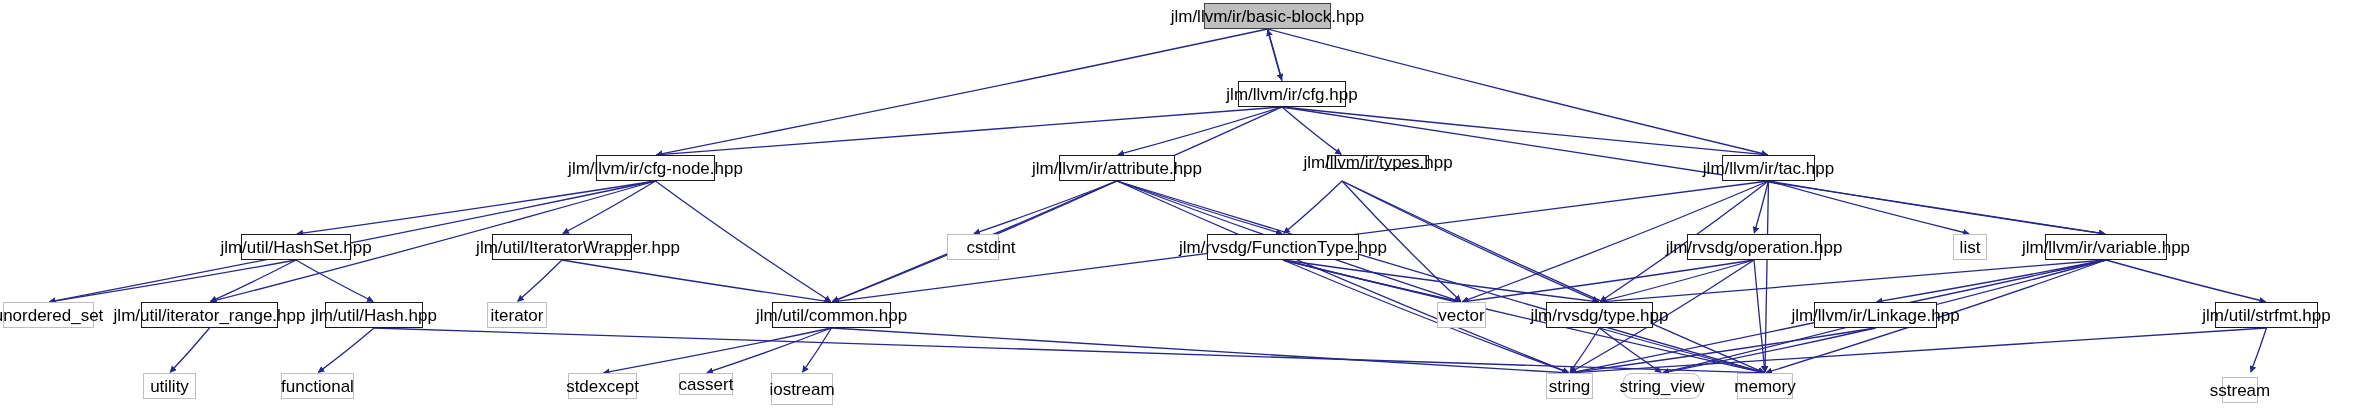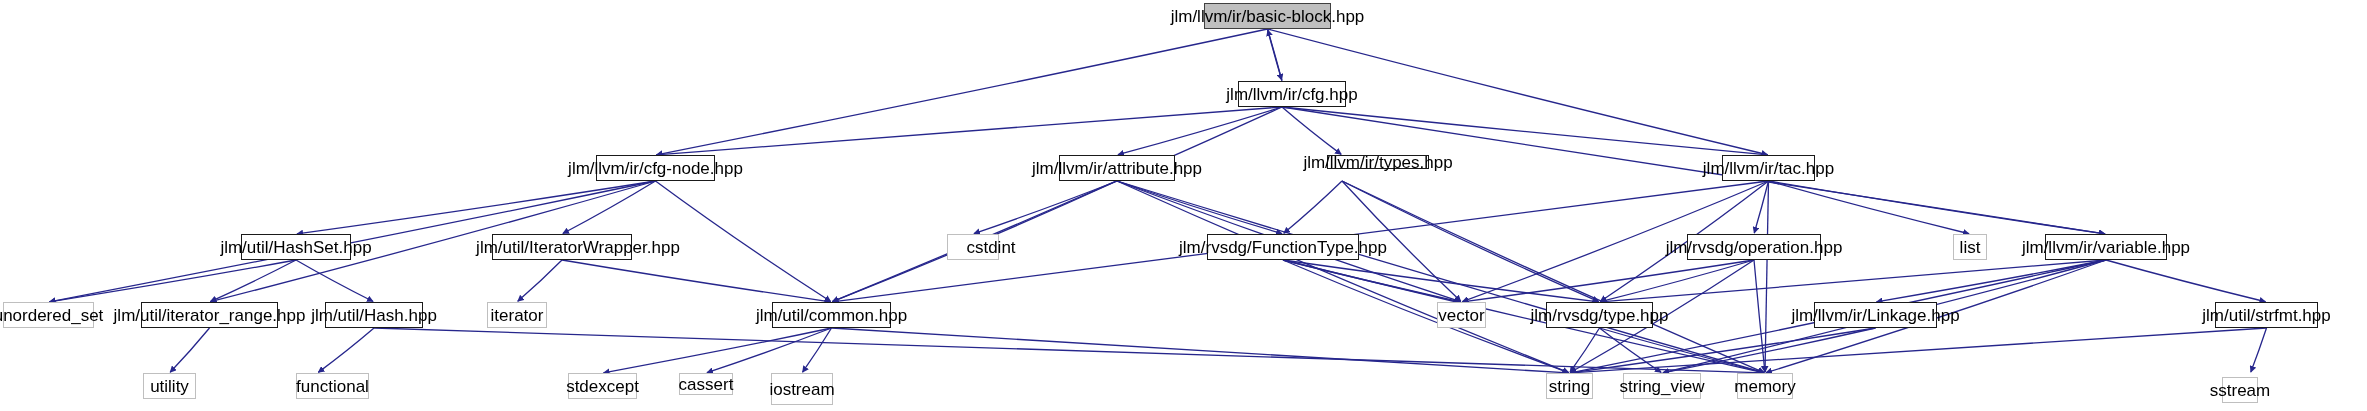--- a/index.html
+++ b/index.html
@@ -199,36 +199,36 @@
       </div>
       <div class="node project" style="left: 1814px; top: 302px; width: 123px; height: 26px;">
         <span class="node-label">jlm/llvm/ir/Linkage.hpp</span>
       </div>
       <div class="node project" style="left: 2215px; top: 302px; width: 103px; height: 26px;">
         <span class="node-label">jlm/util/strfmt.hpp</span>
       </div>
       <div class="node system" style="left: 143px; top: 373px; width: 53px; height: 26px;">
         <span class="node-label">utility</span>
       </div>
-      <div class="node system" style="left: 296px; top: 373px; width: 73px; height: 26px; text-align: right;">
+      <div class="node system" style="left: 281px; top: 373px; width: 73px; height: 26px; text-align: right;">
         <span class="node-label">functional</span>
       </div>
       <div class="node system" style="left: 568px; top: 373px; width: 69px; height: 26px;">
         <span class="node-label">stdexcept</span>
       </div>
       <div class="node system" style="left: 679px; top: 373px; width: 54px; height: 22px;">
         <span class="node-label">cassert</span>
       </div>
       <div class="node system" style="left: 771px; top: 373px; width: 62px; height: 32px;">
         <span class="node-label">iostream</span>
       </div>
       <div class="node system" style="left: 1546px; top: 373px; width: 47px; height: 26px;">
         <span class="node-label">string</span>
       </div>
-      <div class="node system" style="left: 1623px; top: 373px; width: 78px; height: 26px;">
+      <div class="node system" style="left: 1623px; top: 373px; width: 78px; height: 26px; border-radius: 9px;">
         <span class="node-label">string_view</span>
       </div>
       <div class="node system" style="left: 1737px; top: 373px; width: 56px; height: 26px;">
         <span class="node-label">memory</span>
       </div>
       <div class="node system" style="left: 2222px; top: 377px; width: 36px; height: 26px;">
         <span class="node-label">sstream</span>
       </div>
     </div>
 </div>

